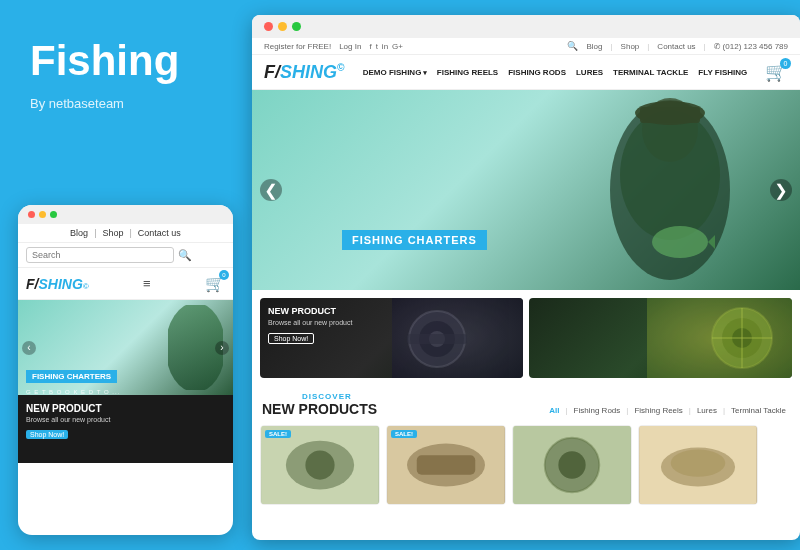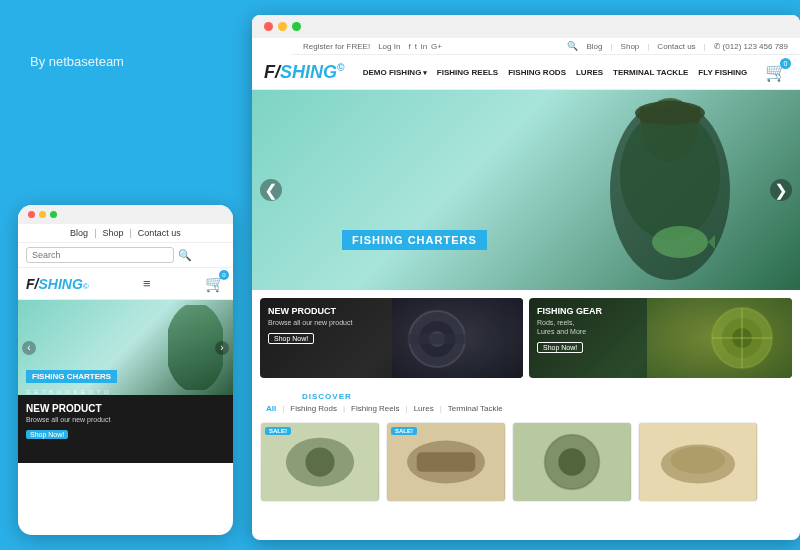--- a/index.html
+++ b/index.html
@@ -142,21 +142,21 @@
     .desktop-dot.red { background: #ff5f57; }
     .desktop-dot.yellow { background: #febc2e; }
     .desktop-dot.green { background: #28c840; }
 
     
     .desktop-utility {
       background: white;
       border-bottom: 1px solid #eee;
       padding: 3px 12px;
       display: flex; align-items: center; justify-content: space-between;
-      font-size: 8px; color: #666; margin-left: 39px;
+      font-size: 8px; color: #666;
     }
     .desktop-utility-left { display: flex; gap: 8px; align-items: center; }
     .desktop-utility-right { display: flex; gap: 8px; align-items: center; }
     .desktop-social { display: flex; gap: 4px; align-items: center; }
     .desktop-social-icon { color: #666; font-size: 8px; }
 
     
     .desktop-nav {
       background: white;
       border-bottom: 1px solid #eee;
@@ -272,20 +272,21 @@
     .desktop-thumb-img-2 {
       width: 100%; height: 100%;
       background: linear-gradient(135deg, #d8c8a8 0%, #b8a888 100%);
     }
   </style>
 </head>
 <body>
 
 <div class="left-panel">
   <div style="margin-bottom: 6px;">
+    <div class="left-title-fishing">Fishing</div>
   </div>
   <div class="left-by">By netbaseteam</div>
 </div>
 
 <div class="mobile-mockup">
 
   <div class="mobile-dots">
     <div class="mobile-dot red"></div>
     <div class="mobile-dot yellow"></div>
     <div class="mobile-dot green"></div>
@@ -416,32 +417,27 @@
       <div class="desktop-card-img-2">
 
         <svg style="position:absolute;right:5px;top:5px;width:90px;height:70px;" viewBox="0 0 90 70">
           <circle cx="45" cy="35" r="30" fill="rgba(150,180,60,0.7)" stroke="rgba(200,220,80,0.3)" stroke-width="2"></circle>
           <circle cx="45" cy="35" r="20" fill="rgba(120,150,40,0.8)"></circle>
           <circle cx="45" cy="35" r="10" fill="rgba(90,120,30,0.9)"></circle>
           <line x1="45" y1="5" x2="45" y2="65" stroke="rgba(200,220,80,0.4)" stroke-width="2"></line>
           <line x1="15" y1="35" x2="75" y2="35" stroke="rgba(200,220,80,0.4)" stroke-width="2"></line>
         </svg>
       </div>
-      <div class="desktop-card-content">
-        <div class="desktop-card-title">FISHING GEAR</div>
-        <div class="desktop-card-desc" style="white-space:pre-line;">Rods, reels,
-Lures and More</div>
-        <div class="desktop-card-btn">Shop Now!</div>
-      </div>
     </div>
   </div>
 
   <div class="desktop-discover">
     <div class="desktop-discover-label">DISCOVER</div>
     <div style="display:flex;align-items:center;justify-content:space-between;">
+      <div class="desktop-discover-title">NEW PRODUCTS</div>
       <div class="desktop-filters">
         <span class="desktop-filter active">All</span>
         <span class="desktop-filter-sep">|</span>
         <span class="desktop-filter">Fishing Rods</span>
         <span class="desktop-filter-sep">|</span>
         <span class="desktop-filter">Fishing Reels</span>
         <span class="desktop-filter-sep">|</span>
         <span class="desktop-filter">Lures</span>
         <span class="desktop-filter-sep">|</span>
         <span class="desktop-filter">Terminal Tackle</span>

